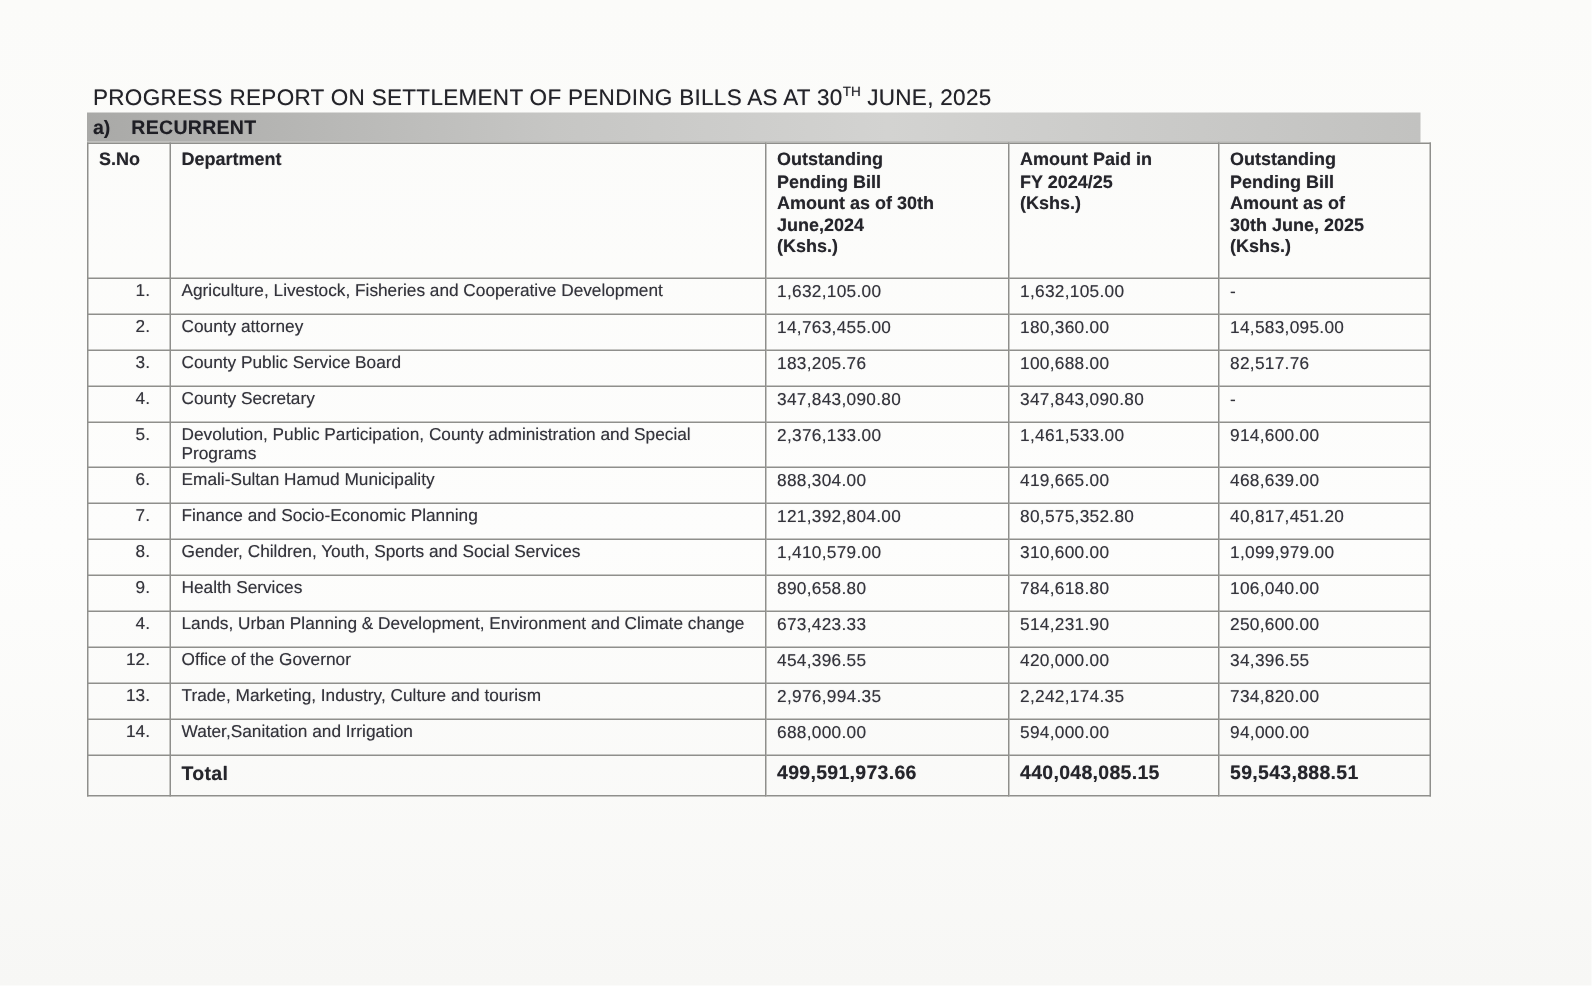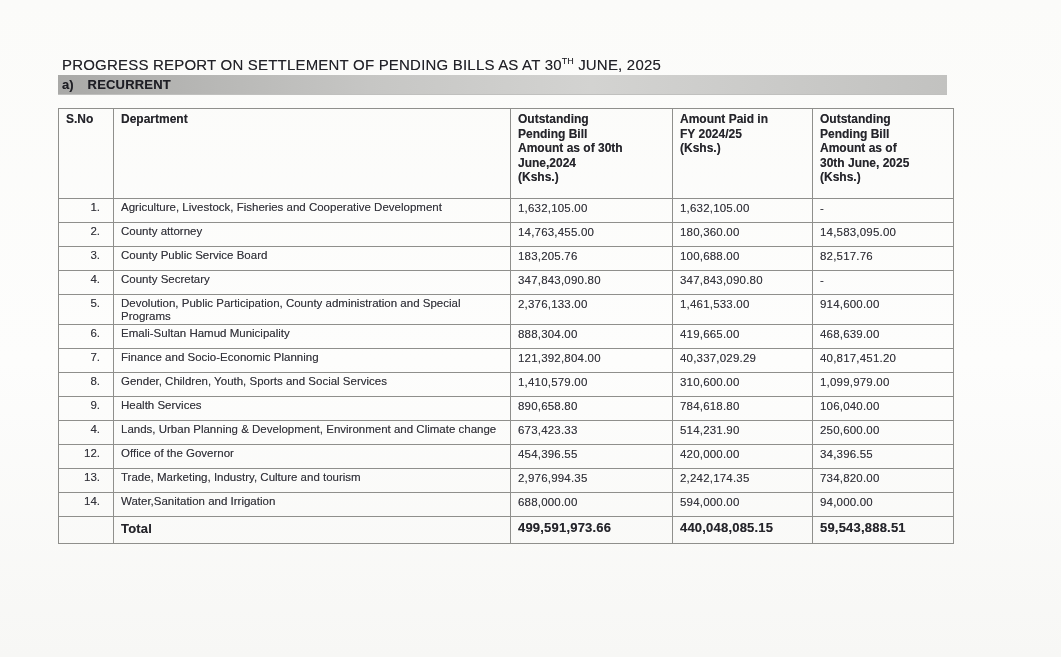--- a/index.html
+++ b/index.html
@@ -23,21 +23,21 @@
   .section-bar{
     position:absolute;left:58px;top:75px;width:889px;height:19px;
     background:linear-gradient(90deg,#a9a9a7 0%,#c6c6c4 35%,#d3d3d1 60%,#c2c2c0 100%);
     display:flex;align-items:center;
     font-size:13px;font-weight:bold;color:#1e1e24;
     box-shadow:0 1px 0 rgba(120,120,118,0.45);
   }
   .section-bar .prefix{margin-left:4px;}
   .section-bar .label{margin-left:14px;letter-spacing:0.2px;}
   table.report{
-    position:absolute;left:58px;top:108px;width:895px;
+    position:absolute;left:58px;top:95px;width:895px;
     border-collapse:collapse;table-layout:fixed;
     font-size:11.5px;color:#34343c;
   }
   col.c1{width:55px;} col.c2{width:397px;} col.c3{width:162px;}
   col.c4{width:140px;} col.c5{width:141px;}
   th,td{
     border:1px solid #8f8f8c;
     vertical-align:top;
     overflow:hidden;
   }
@@ -135,21 +135,21 @@
     <td class="c-dept">Emali-Sultan Hamud Municipality</td>
     <td class="c-num">888,304.00</td>
     <td class="c-num">419,665.00</td>
     <td class="c-num">468,639.00</td>
   </tr>
 
   <tr>
     <td class="c-sno">7.</td>
     <td class="c-dept">Finance and Socio-Economic Planning</td>
     <td class="c-num">121,392,804.00</td>
-    <td class="c-num">40,337,029.29</td>
+    <td class="c-num">80,575,352.80</td>
     <td class="c-num">40,817,451.20</td>
   </tr>
 
   <tr>
     <td class="c-sno">8.</td>
     <td class="c-dept">Gender, Children, Youth, Sports and Social Services</td>
     <td class="c-num">1,410,579.00</td>
     <td class="c-num">310,600.00</td>
     <td class="c-num">1,099,979.00</td>
   </tr>

